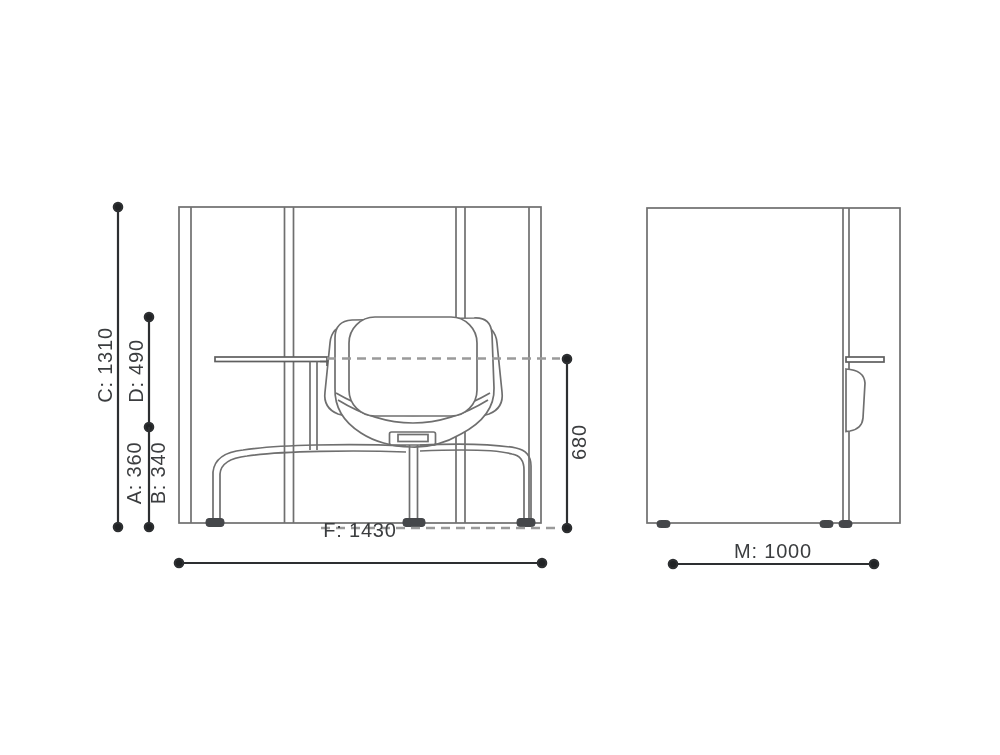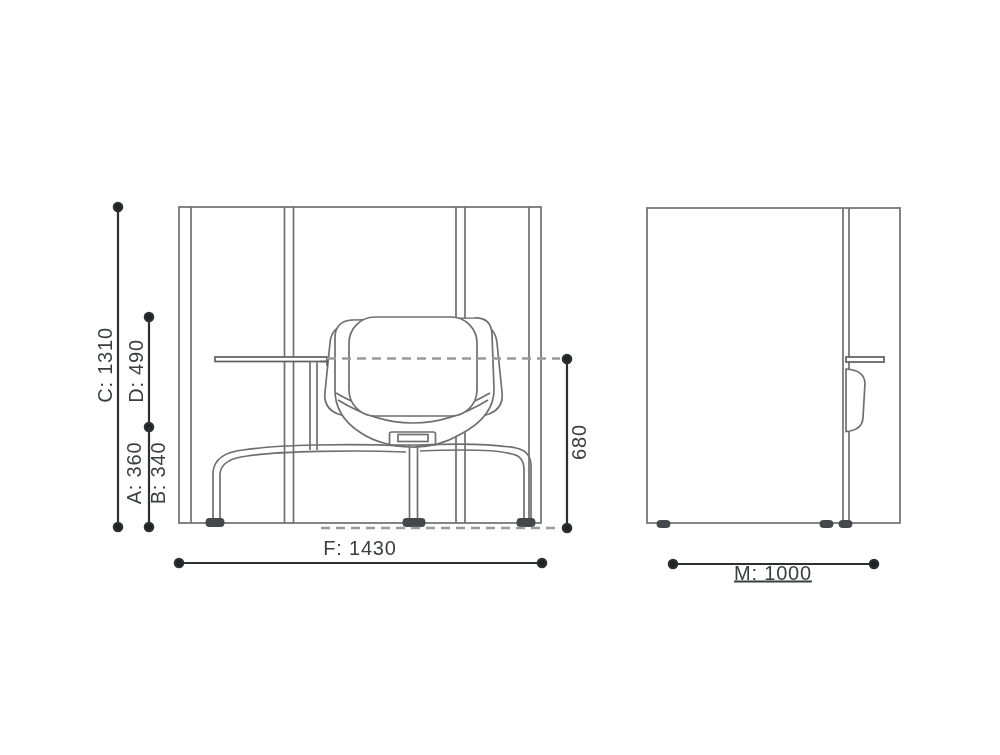--- a/index.html
+++ b/index.html
@@ -158,16 +158,16 @@
   <div class="dim-label vertical" style="left:105px; top:365px;">C: 1310</div>
 
   <div class="dim-label vertical" style="left:136px; top:371px;">D: 490</div>
 
   <div class="dim-label vertical" style="left:134px; top:473px;">A: 360</div>
 
   <div class="dim-label vertical" style="left:158px; top:473px;">B: 340</div>
 
   <div class="dim-label vertical" style="left:579px; top:442px;">680</div>
 
-  <div class="dim-label" style="left:360px; top:548px;">F: 1430</div>
+  <div class="dim-label" style="left:360px; top:530px;">F: 1430</div>
 
-  <div class="dim-label" style="left:773px; top:573px;text-decoration:underline;">M: 1000</div>
+  <div class="dim-label" style="left:773px; top:551px;">M: 1000</div>
 </div>
 
 </body></html>

